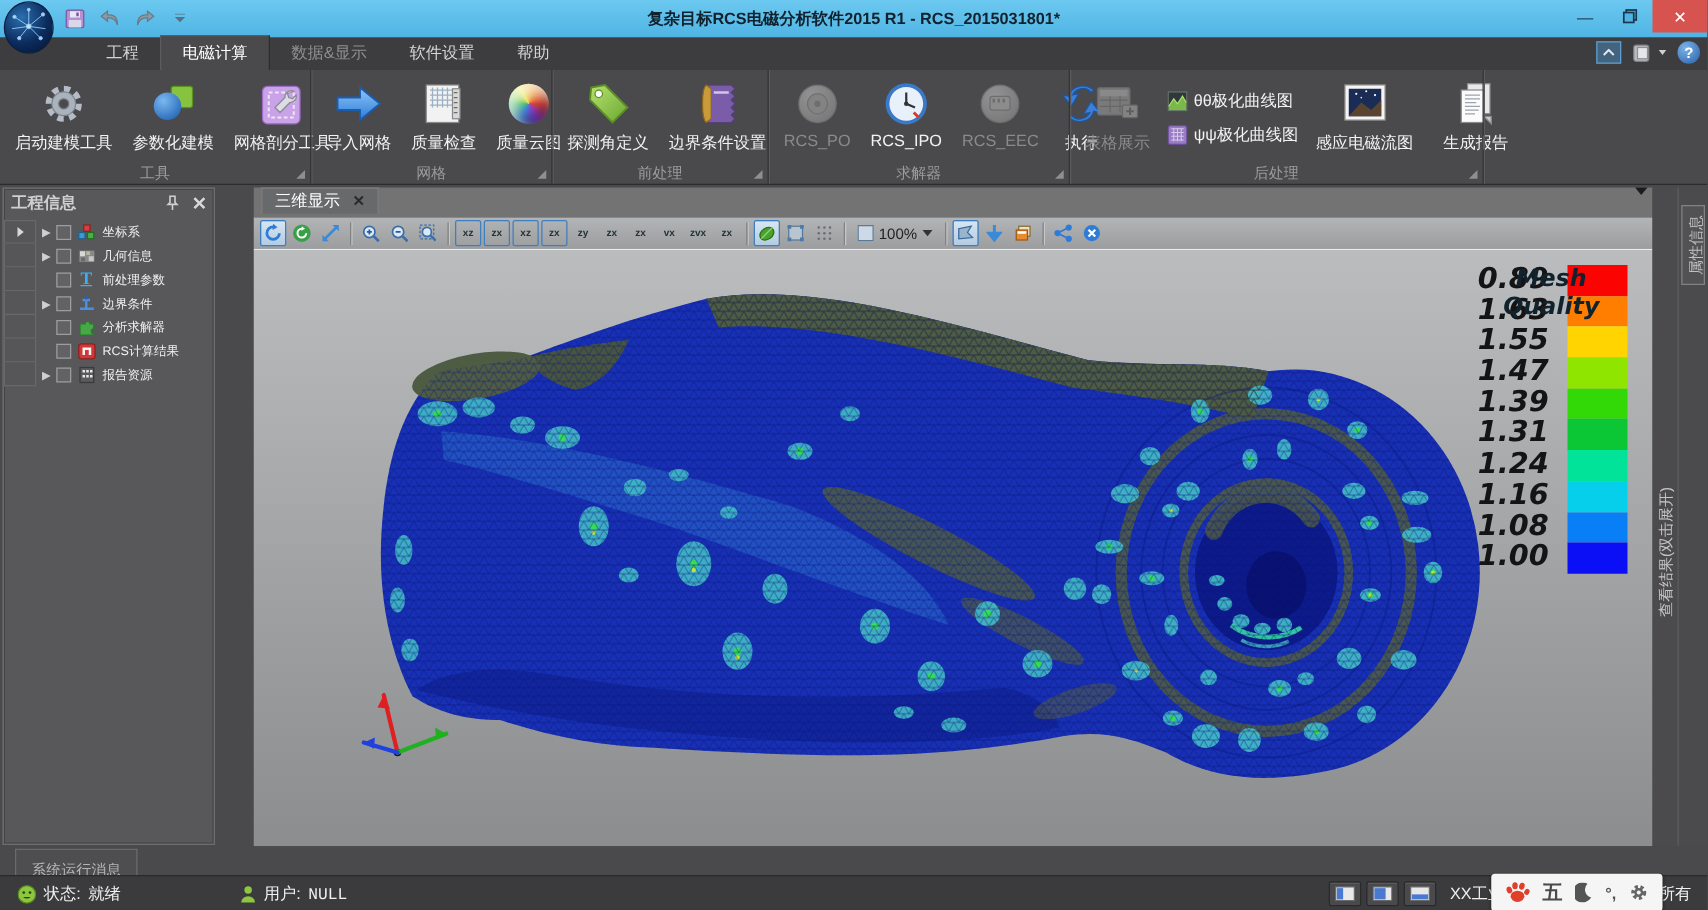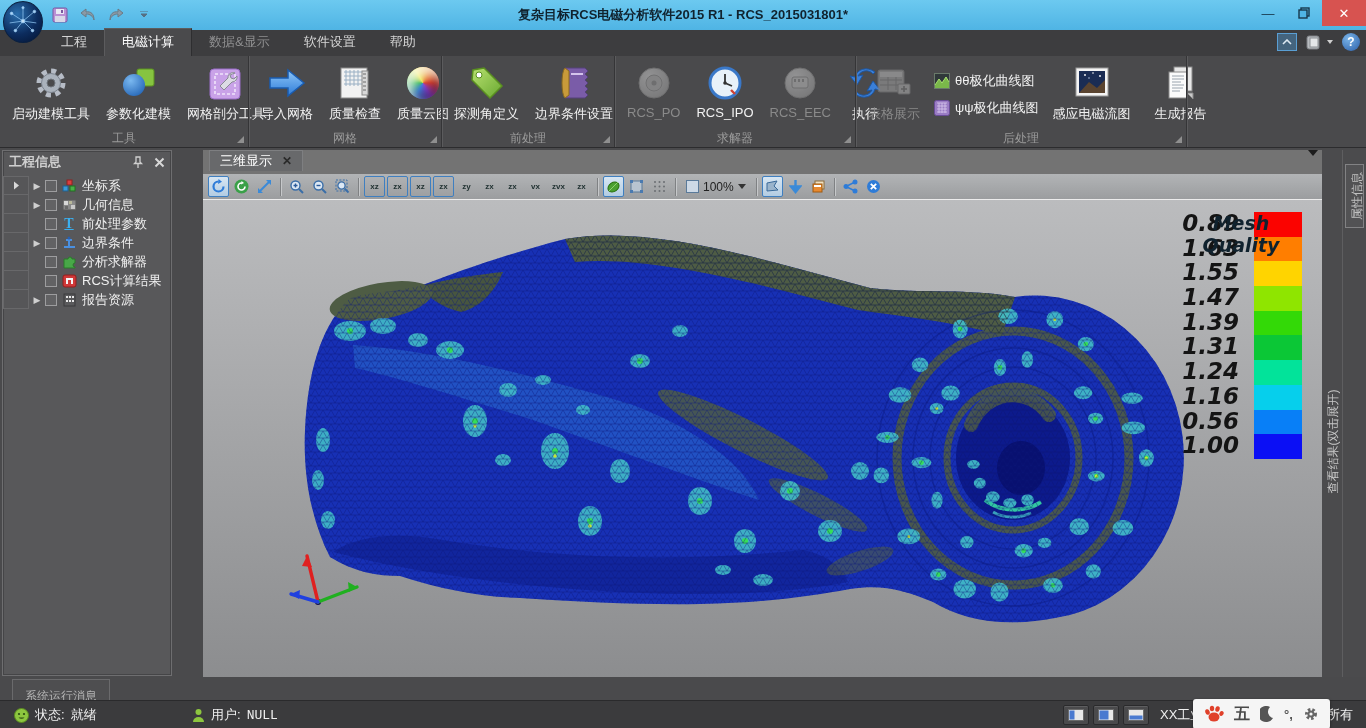--- a/index.html
+++ b/index.html
@@ -17,21 +17,21 @@
   .qat { display:flex; align-items:center; gap:8px; margin-left:50px; }
   .qat .qbtn { width:20px; height:20px; display:flex; align-items:center; justify-content:center; }
   .ttl { position:absolute; left:0; right:0; text-align:center; font-size:13px; font-weight:bold; color:#10222e; pointer-events:none; }
   .winbtns { position:absolute; right:0; top:0; display:flex; height:26px; }
   .winbtn { width:36px; height:26px; display:flex; align-items:center; justify-content:center;
     color:#17384c; font-size:13px; }
   .winbtn.close { background:#d75350; color:#fff; width:44px; }
 
   
   .tabrow { position:absolute; left:0; top:30px; width:100%; height:26px; background:#3d3d3f;
-    display:flex; align-items:flex-end; padding-left:44px; }
+    display:flex; align-items:flex-end; padding-left:68px; }
   .mtab { padding:4px 17px 5px; font-size:13px; color:#d4d4d4; }
   .mtab.active { background:#4a4a4c; color:#ffffff; border-top:1px solid #5c5c5e;
     border-left:1px solid #5c5c5e; border-right:1px solid #2e2e30; }
   .mtab.dim { color:#8f8f90; }
   .tabrow-right { position:absolute; right:6px; top:33px; display:flex; gap:8px; align-items:center; }
 
   
   .ribbon { position:absolute; left:0; top:56px; width:100%; height:92px; background:#4a4a4c;
     display:flex; border-bottom:1px solid #2c2c2e; }
   .rgroup { display:flex; flex-direction:column; }
@@ -62,21 +62,21 @@
     font-size:13px; font-weight:bold; }
   .lhead .sp { flex:1; }
   .tree { position:relative; margin-top:3px; }
   .trow { display:flex; align-items:center; height:19px; }
   .gut { width:26px; align-self:stretch; border:1px solid #68686a; border-top:none;
     background:#565658; display:flex; align-items:center; justify-content:center; }
   .gut.first { border-top:1px solid #68686a; }
   .exp { width:16px; text-align:center; color:#cfcfcf; font-size:9px; }
   .cb { width:12px; height:12px; border:1px solid #9d9d9f; background:#626264; margin-right:4px; }
   .ticon { width:16px; height:15px; margin-right:5px; display:flex; align-items:center; justify-content:center; }
-  .tlabel { font-size:13px; color:#f0f0f0; white-space:nowrap; }
+  .tlabel { font-size:10px; color:#f0f0f0; white-space:nowrap; }
 
   
   .center { position:absolute; left:203px; top:1px; width:1119px; height:527px; display:flex; flex-direction:column; }
   .vtabs { height:24px; background:#737373; display:flex; align-items:flex-start; padding-left:6px; }
   .vtab { height:21px; background:#68696b; color:#fff; font-size:13px; display:flex;
     align-items:center; gap:10px; padding:0 10px; border:1px solid #7e7f81; border-bottom:none; }
   .vtab .x { color:#2a2a2a; font-weight:bold; font-size:12px; }
   .vtabs .dd { margin-left:auto; margin-right:4px; margin-bottom:6px;
     width:0;height:0;border-left:5px solid transparent;border-right:5px solid transparent;border-top:6px solid #1c1c1c; }
   .vtoolbar { height:26px; background:linear-gradient(#b2b4b6,#9b9d9f); border-bottom:1px solid #ececec;
@@ -883,21 +883,21 @@
             </div>
           <div class="lrow">
               <div class="lval">1.24</div>
               <div class="lsw" style="background: rgb(2, 227, 154);"></div>
             </div>
           <div class="lrow">
               <div class="lval">1.16</div>
               <div class="lsw" style="background: rgb(6, 207, 236);"></div>
             </div>
           <div class="lrow">
-              <div class="lval">0.56</div>
+              <div class="lval">1.08</div>
               <div class="lsw" style="background: rgb(8, 127, 247);"></div>
             </div>
           <div class="lrow">
               <div class="lval">1.00</div>
               <div class="lsw" style="background: rgb(11, 15, 245);"></div>
             </div>
         </div>
       </div>
     </div>
 

